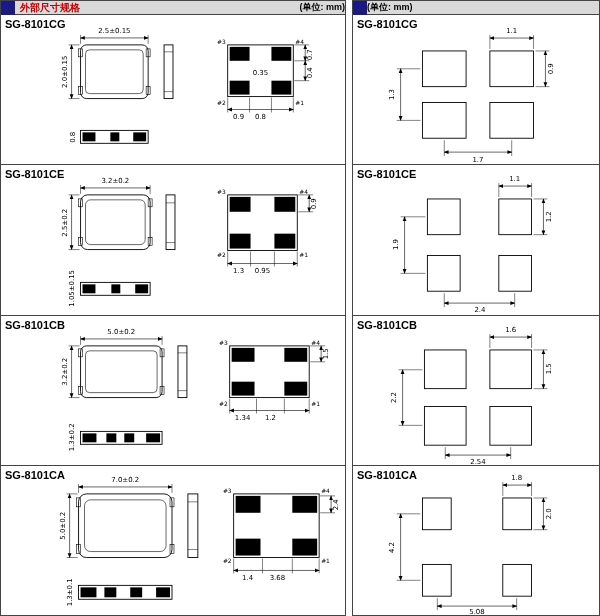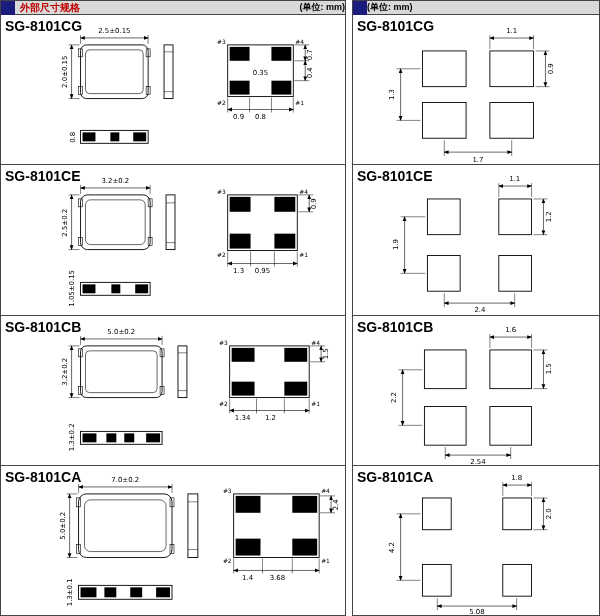--- a/index.html
+++ b/index.html
@@ -7,21 +7,21 @@
   .page{display:flex;width:600px;height:616px;background:#fff}
   .col{display:flex;flex-direction:column;border:1px solid #444;background:#fff;height:616px}
   .col-left{width:346px;margin-right:6px}
   .col-right{width:248px}
   .col-header{height:14px;flex:none;display:flex;align-items:center;background:#d9d9d9;border-bottom:1px solid #444}
   .hdr-sq{width:14px;height:14px;background:#1a1a80;flex:none}
   .hdr-title{color:#c00000;font-weight:bold;font-size:10px;line-height:14px;padding-left:5px;flex:1;white-space:nowrap}
   .hdr-unit{color:#000;font-weight:bold;font-size:9px;white-space:nowrap}
   .cell{flex:1;position:relative;border-bottom:1px solid #444;background:#fff;overflow:hidden}
   .cell:last-child{border-bottom:none}
-  .part-label{position:absolute;top:3px;left:4px;font-size:14px;font-weight:bold;color:#000;z-index:2}
+  .part-label{position:absolute;top:3px;left:4px;font-size:11px;font-weight:bold;color:#000;z-index:2}
   svg.draw{position:absolute;left:0;top:0;width:100%;height:100%}
   .ln{fill:none;stroke:#000;stroke-width:0.9}
   .thin2{stroke-width:0.6}
   .thin{stroke:#000;stroke-width:0.5;fill:none}
   .dln{stroke:#000;stroke-width:0.6;fill:none}
   .pad{fill:#000;stroke:none}
   text{font-family:"DejaVu Sans",sans-serif;fill:#000}
   .dim{font-size:7px}
   .pin{font-size:6px}
 </style>

